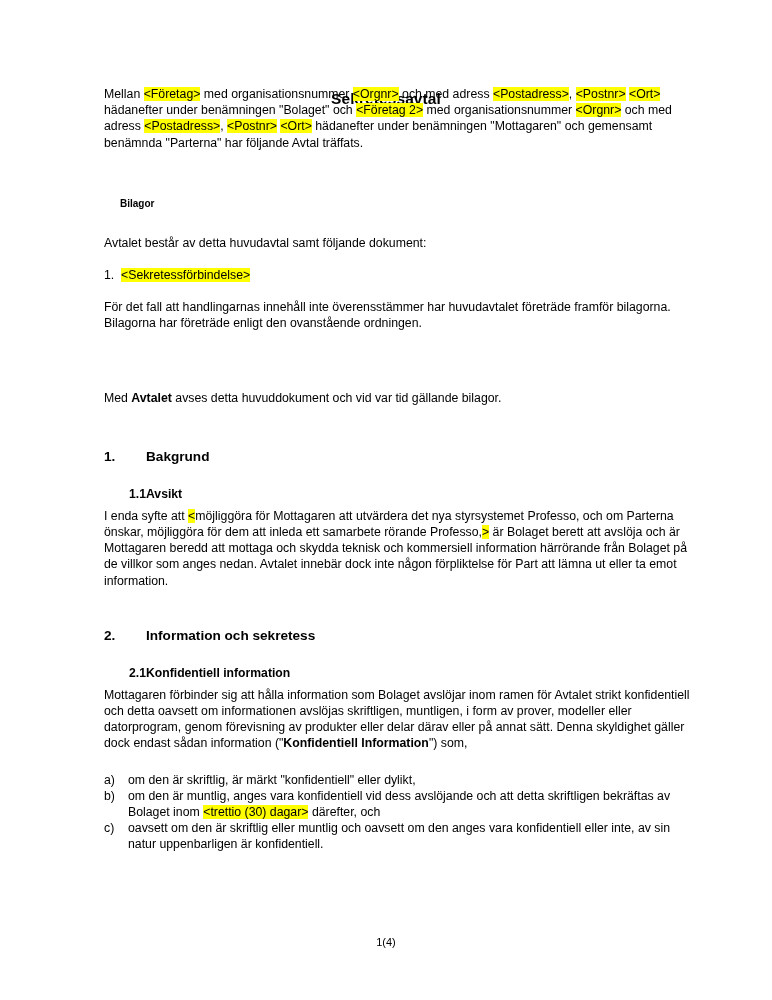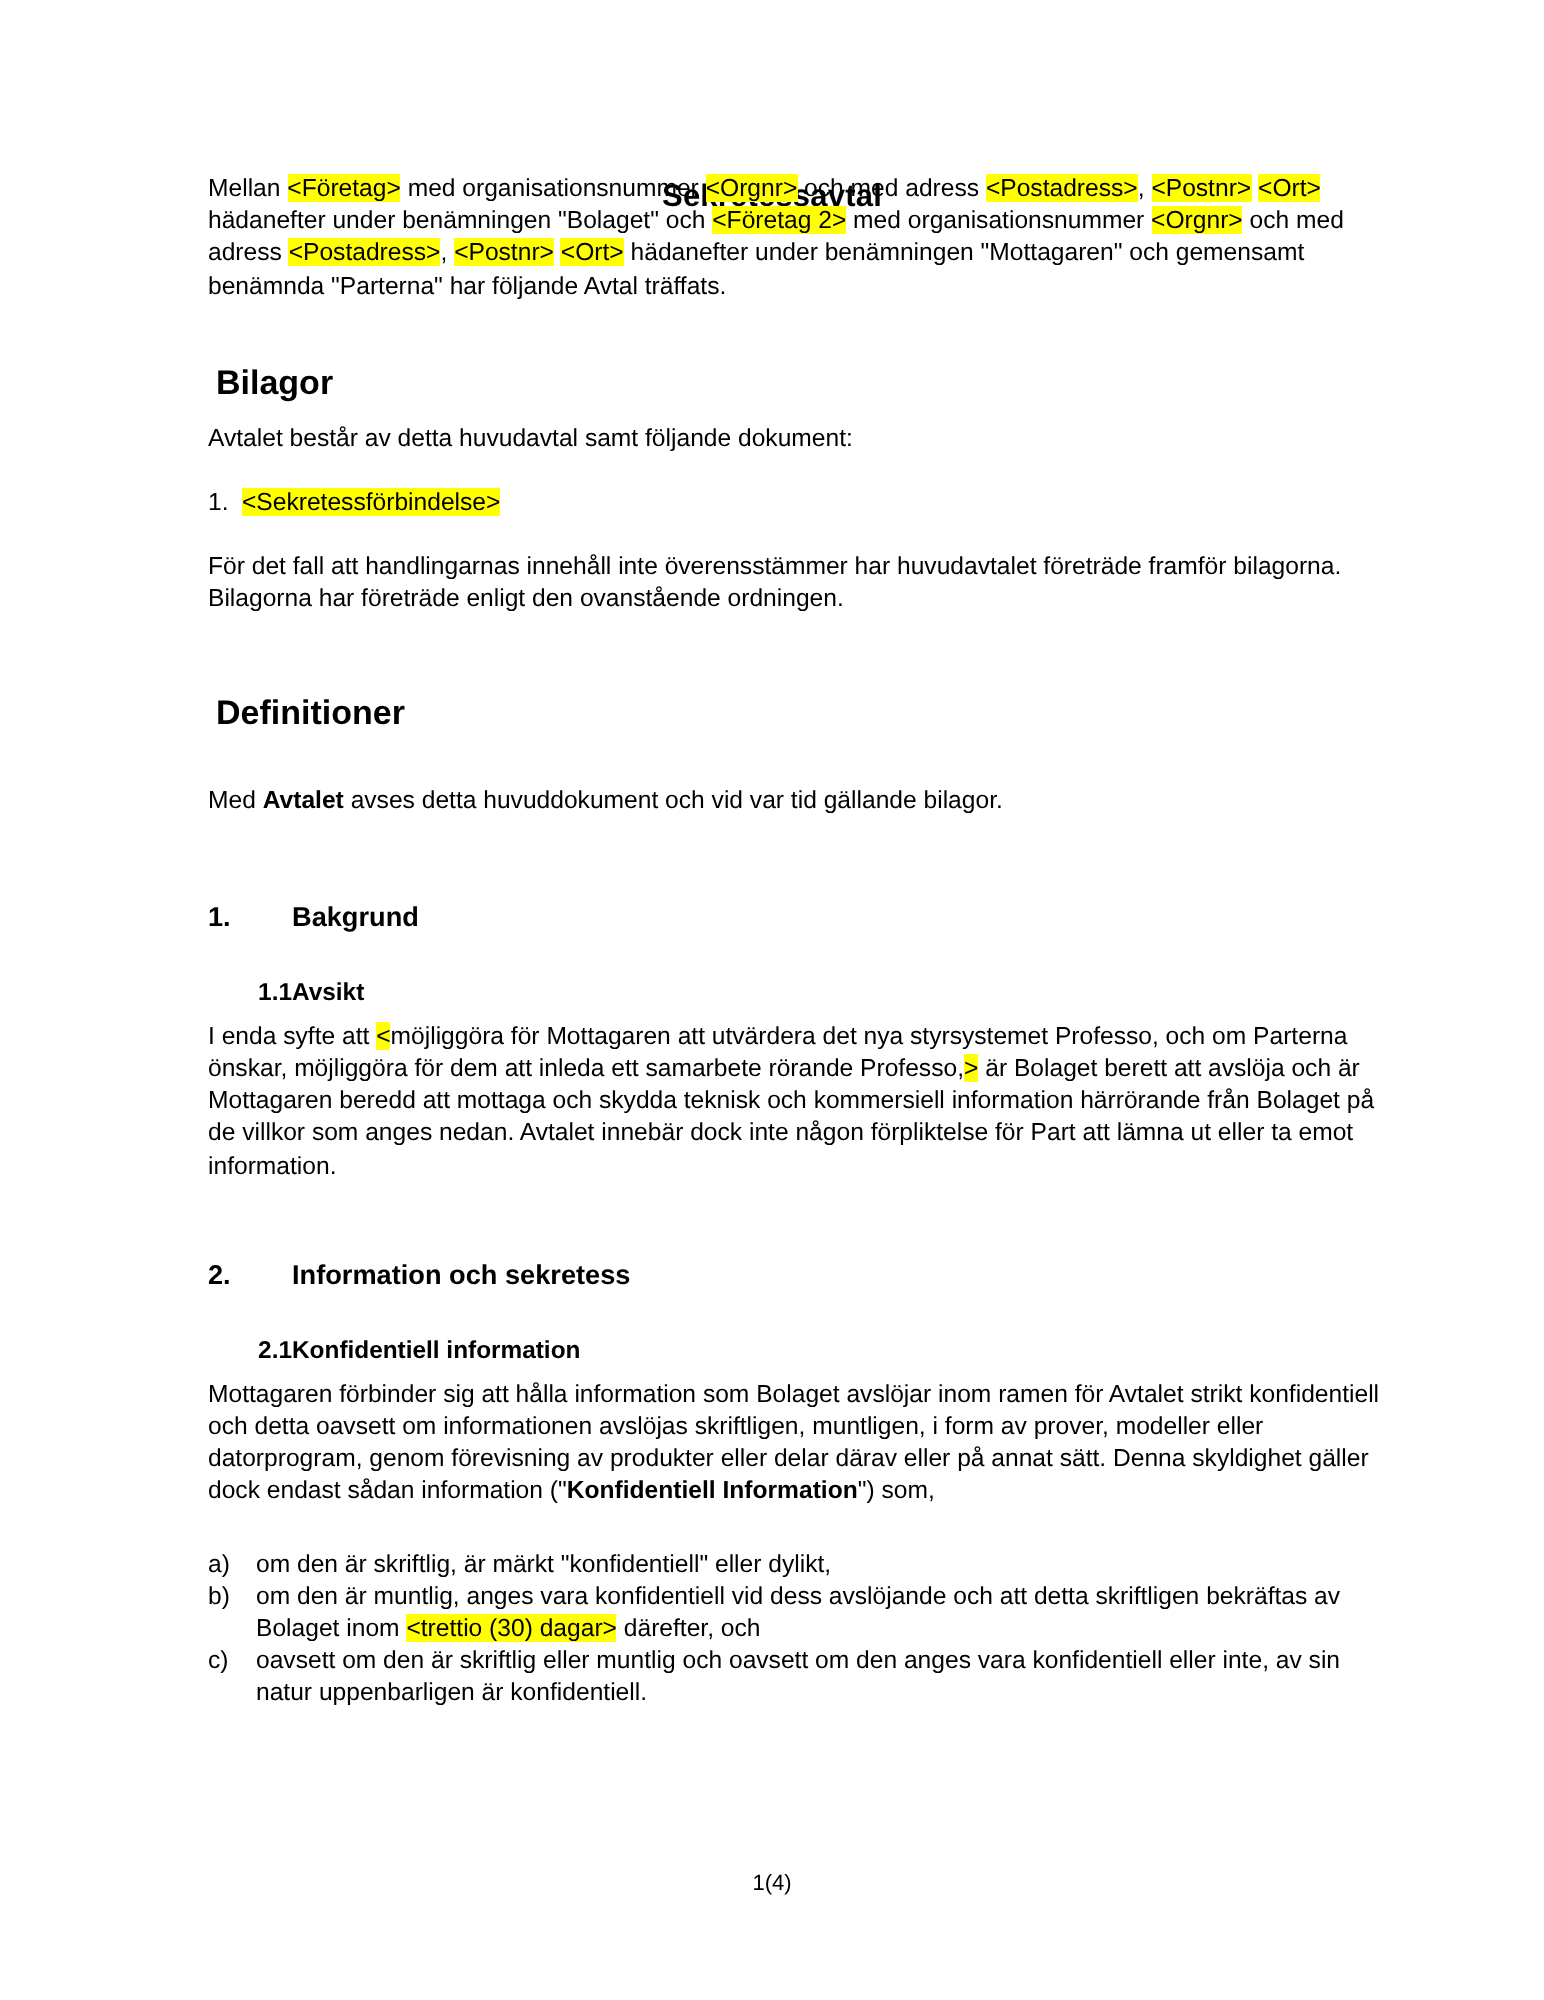--- a/index.html
+++ b/index.html
@@ -40,23 +40,23 @@
   
   .para {
     font-size: 12.3px;
     line-height: 16.2px;
     margin: 0;
     text-align: left;
   }
 
   
   .h-plain {
-    font-size: 17px;
-    font-weight: bold;
-    margin: 4px;
+    font-size: 10px;
+    font-weight: bold;
+    margin: 16px;
     line-height: 18px;
   }
   .h-num {
     font-size: 13.6px;
     font-weight: bold;
     margin: 0;
     line-height: 18px;
     display: flex;
   }
   .h-num .num {
@@ -168,21 +168,20 @@
       </div>
     </div>
 
     <div class="sp-16"></div>
 
     <p class="para">För det fall att handlingarnas innehåll inte överensstämmer har huvudavtalet företräde framför bilagorna. Bilagorna har företräde enligt den ovanstående ordningen.</p>
 
     <div class="sp-26"></div>
     <div class="sp-10"></div>
 
-    <h2 class="h-plain">Definitioner</h2>
     <div class="sp-6"></div>
 
     <div class="sp-16"></div>
 
     <p class="para"><span>Med </span><span class="b">Avtalet</span><span> avses detta huvuddokument och vid var tid gällande bilagor.</span></p>
 
     <div class="sp-26"></div>
     <div class="sp-16"></div>
 
     <h2 class="h-num">

